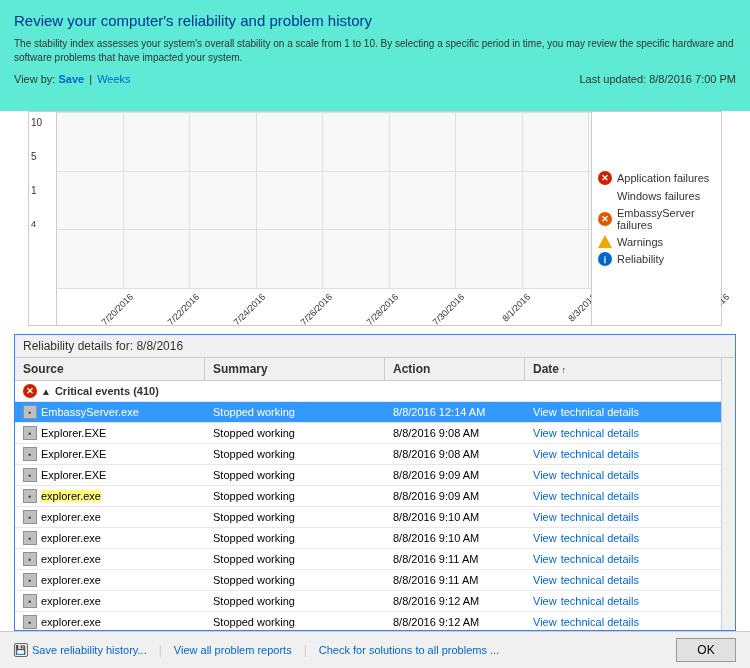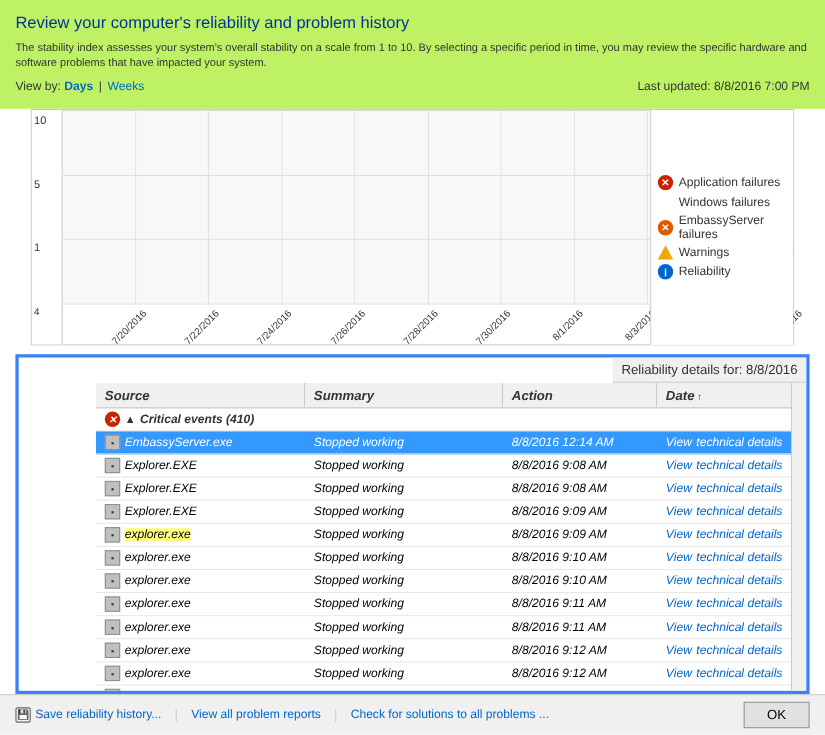--- a/index.html
+++ b/index.html
@@ -12,22 +12,22 @@
       overflow: hidden;
     }
     .window {
       width: 750px;
       height: 668px;
       background: #fff;
       display: flex;
       flex-direction: column;
     }
     .header {
-      padding: 12px 14px 8px 14px;
-      background: #bef264;
+      padding: 12px 14px 20px 14px;
+      background: #5eead4;
     }
     .header-title {
       color: #003399;
       font-size: 15px;
       font-weight: 400;
       margin-bottom: 8px;
     }
     .header-desc {
       font-size: 10px;
       color: #333;
@@ -54,25 +54,26 @@
       background: #fff;
       display: flex;
       position: relative;
       height: 215px;
     }
     .chart-y-axis {
       width: 28px;
       border-right: 1px solid #ccc;
       display: flex;
       flex-direction: column;
-      justify-content: space-between;
+      justify-content: flex-start;
       padding: 5px 4px 25px 2px;
       font-size: 10px;
       color: #333;
       background: #fff;
+      gap: 23px;
     }
     .chart-main {
       flex: 1;
       display: flex;
       flex-direction: column;
       position: relative;
     }
     .chart-grid {
       flex: 1;
       position: relative;
@@ -177,36 +178,34 @@
       padding-top: 4px;
       text-align: right;
     }
 
     
     .reliability-section {
       flex: 1;
       display: flex;
       flex-direction: column;
       margin: 8px 14px 0 14px;
-      border: 3px solid #3b82f6;
+      border: 1px solid #3b82f6;
       overflow: hidden;
-      align-items: flex-end;
     }
     .reliability-title {
       background: #f0f0f0;
       padding: 4px 8px;
       font-size: 12px;
       color: #333;
       border-bottom: 1px solid #ccc;
     }
     .table-container {
       flex: 1;
       overflow-y: auto;
       overflow-x: hidden;
-      font-style: italic;
     }
     .table-header {
       display: grid;
       grid-template-columns: 190px 180px 140px 1fr;
       background: #f0f0f0;
       border-bottom: 1px solid #ccc;
       position: sticky;
       top: 0;
       z-index: 10;
     }
@@ -315,21 +314,21 @@
 <body>
 
 <div class="window">
 
   <div class="header">
     <h2 class="header-title">Review your computer's reliability and problem history</h2>
     <p class="header-desc">The stability index assesses your system's overall stability on a scale from 1 to 10. By selecting a specific period in time, you may review the specific hardware and software problems that have impacted your system.</p>
     <div class="view-by-row">
       <div>
         <span class="view-by-label">View by:</span>
-        <span class="view-by-days">Days</span>
+        <span class="view-by-days">Save</span>
         <span class="view-by-sep">|</span>
         <span class="view-by-weeks">Weeks</span>
       </div>
       <div class="last-updated">Last updated: 8/8/2016 7:00 PM</div>
     </div>
   </div>
 
   <div style="margin: 0 14px; position: relative;">
     <div class="chart-container">
 

